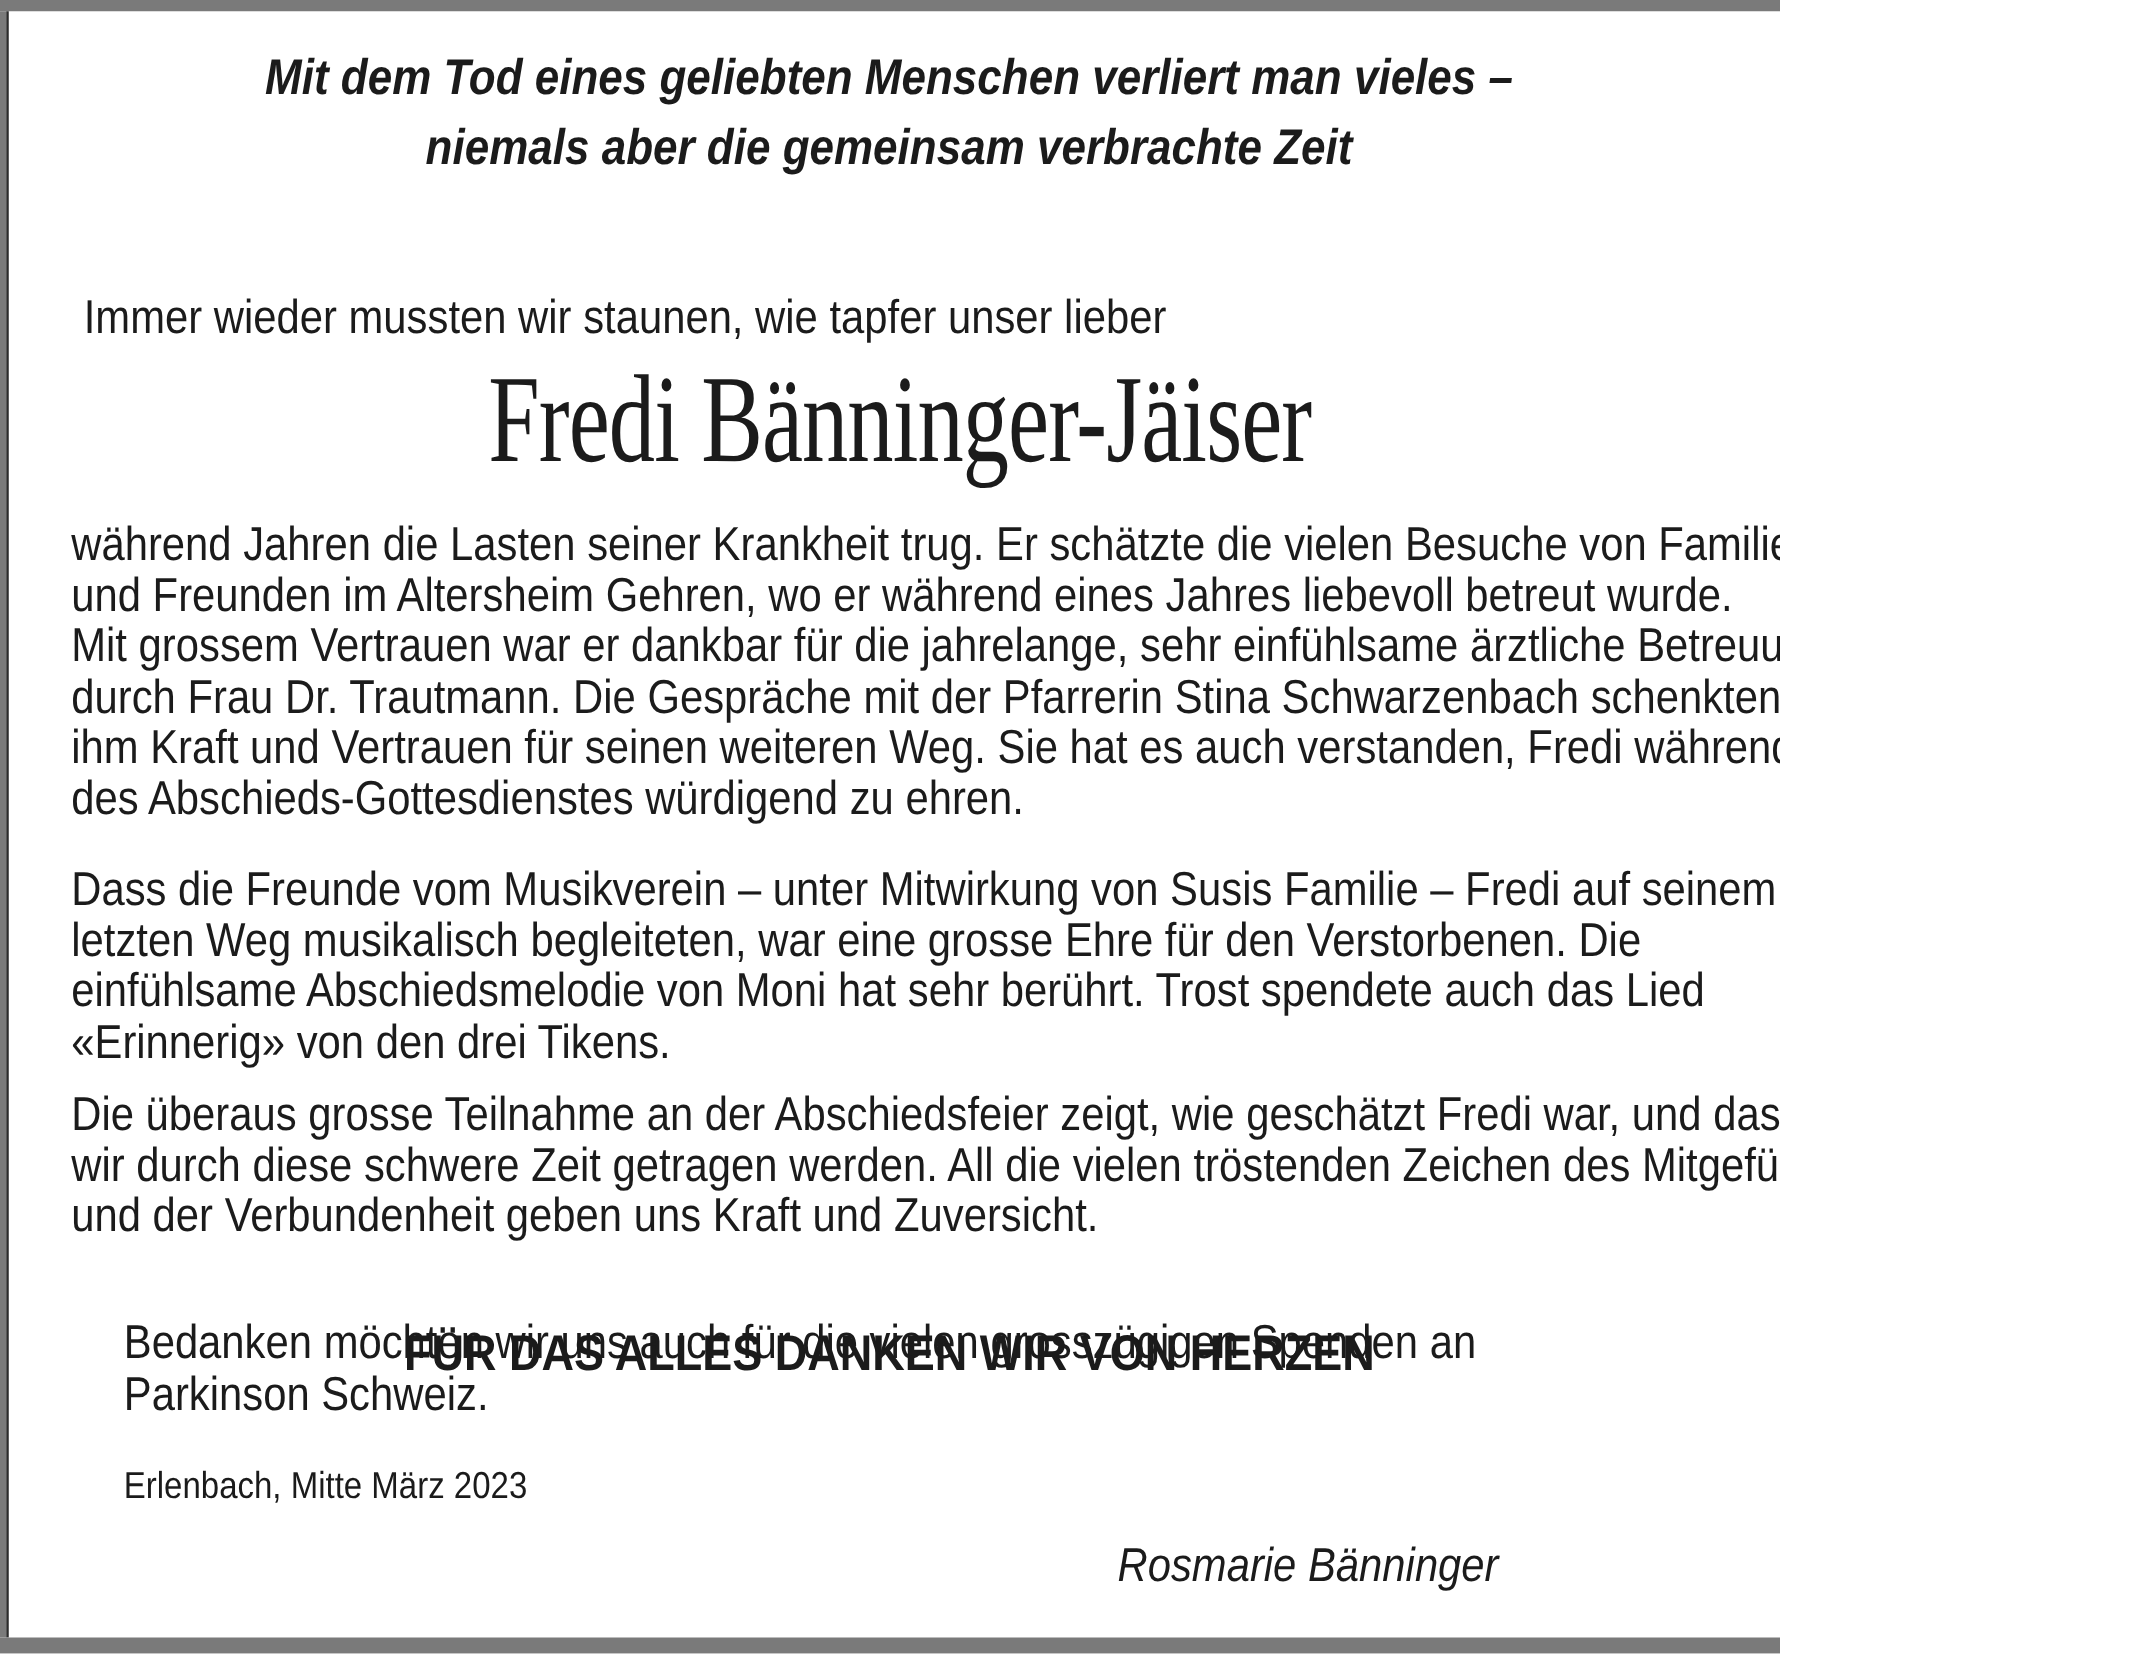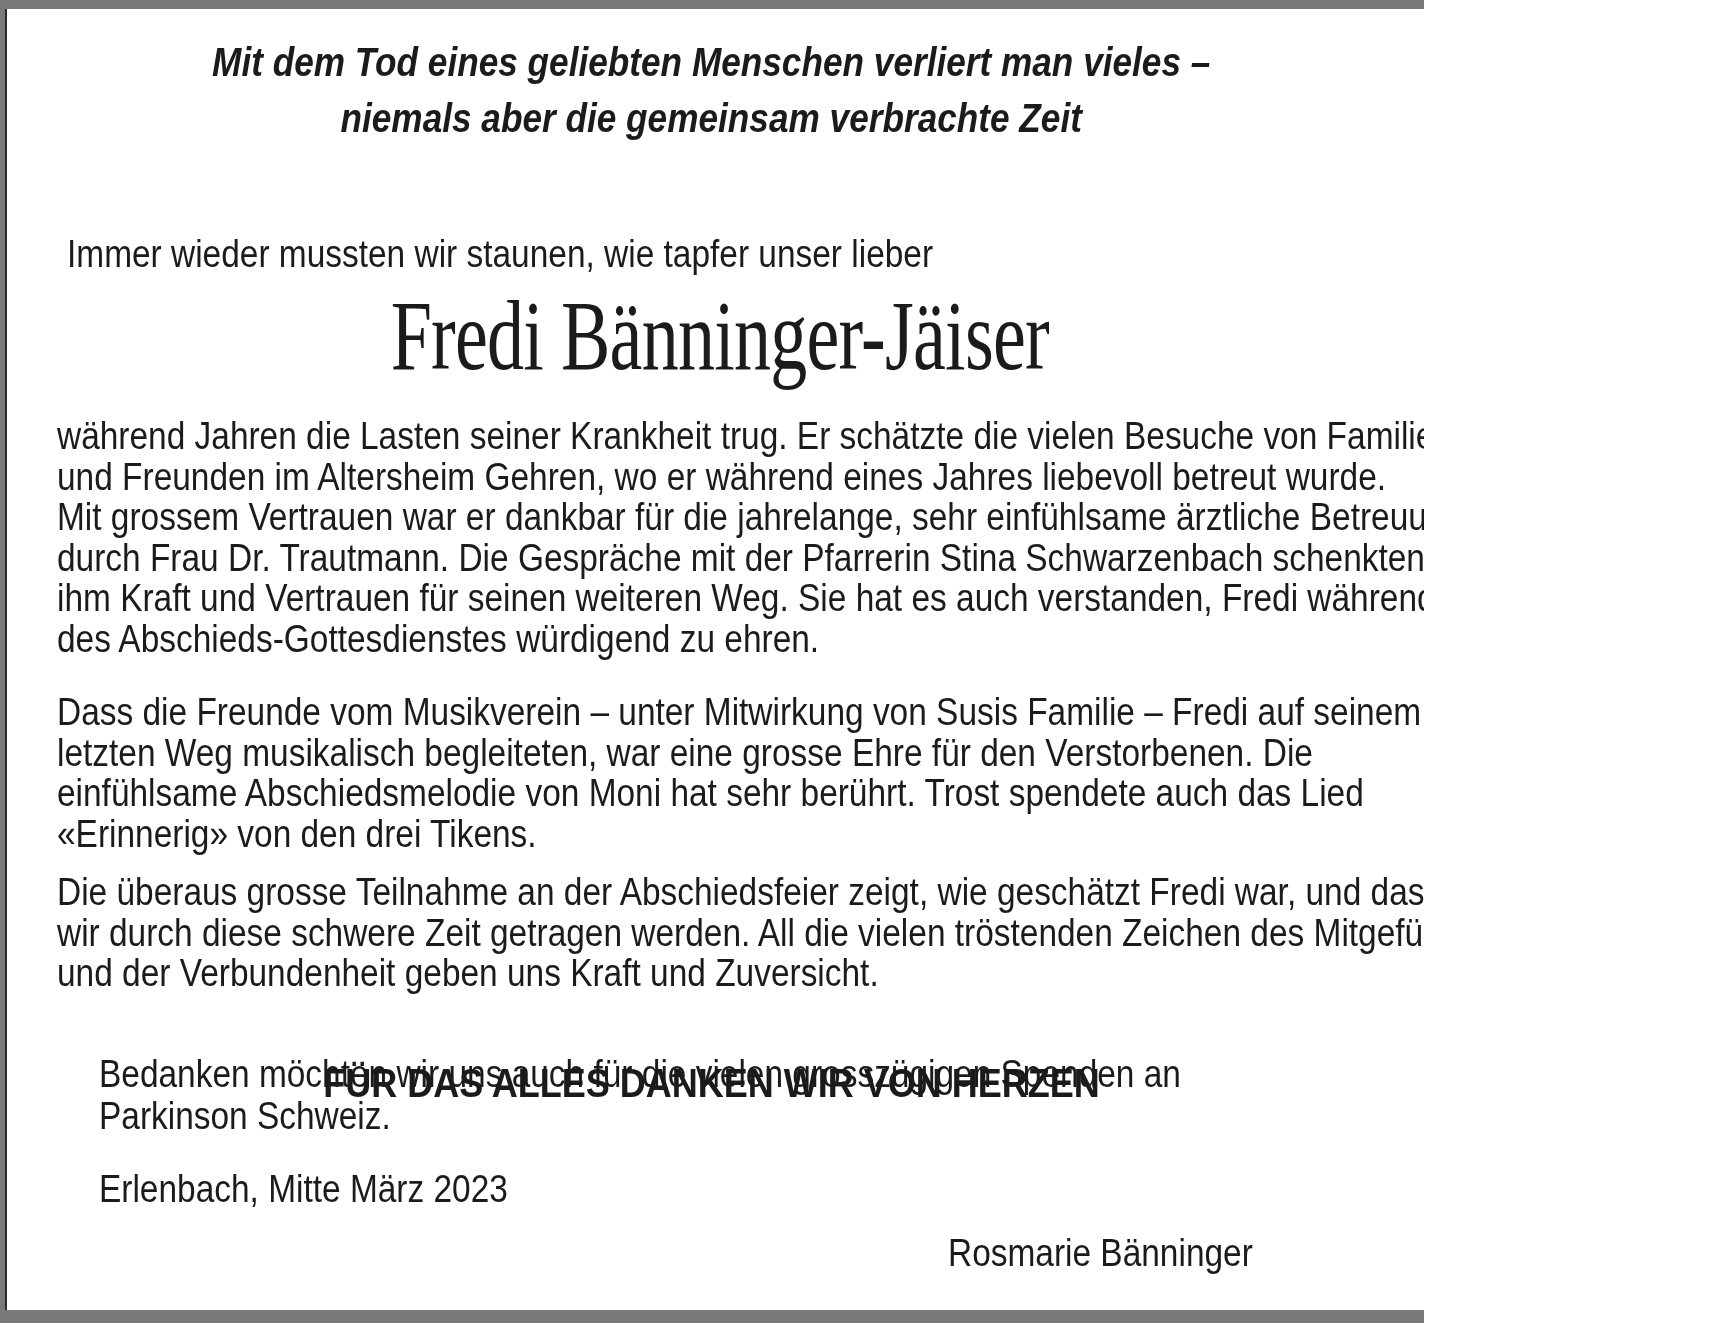--- a/index.html
+++ b/index.html
@@ -62,23 +62,23 @@
   .para-2 { top:692px; }
   .para-3 { top:872px; }
   .thanks-heading {
     top:1060px;
     font-size:40px;
     line-height:46px;
     font-weight:bold;
   }
   .thanks-heading .cx-center { transform:scaleX(0.9); }
   .donation-note { left:99px; top:1053px; font-size:38px; line-height:42px; }
-  .place-date    { left:99px; top:1168px; font-size:38px; line-height:42px; }
+  .place-date    { left:99px; top:1168px; font-size:30px; line-height:42px; }
   .sig-left      { left:99px; top:1232px; font-size:38px; line-height:42px; }
-  .sig-right     { left:948px; top:1232px; font-size:38px; line-height:42px; }
+  .sig-right     { left:894px; top:1232px; font-size:38px; line-height:42px;font-style:italic; }
 </style>
 </head>
 <body>
 
 <div class="sheet">
 
   <div class="frame-top"></div>
   <div class="frame-left"></div>
   <div class="frame-left-line"></div>
   <div class="frame-right"></div>

